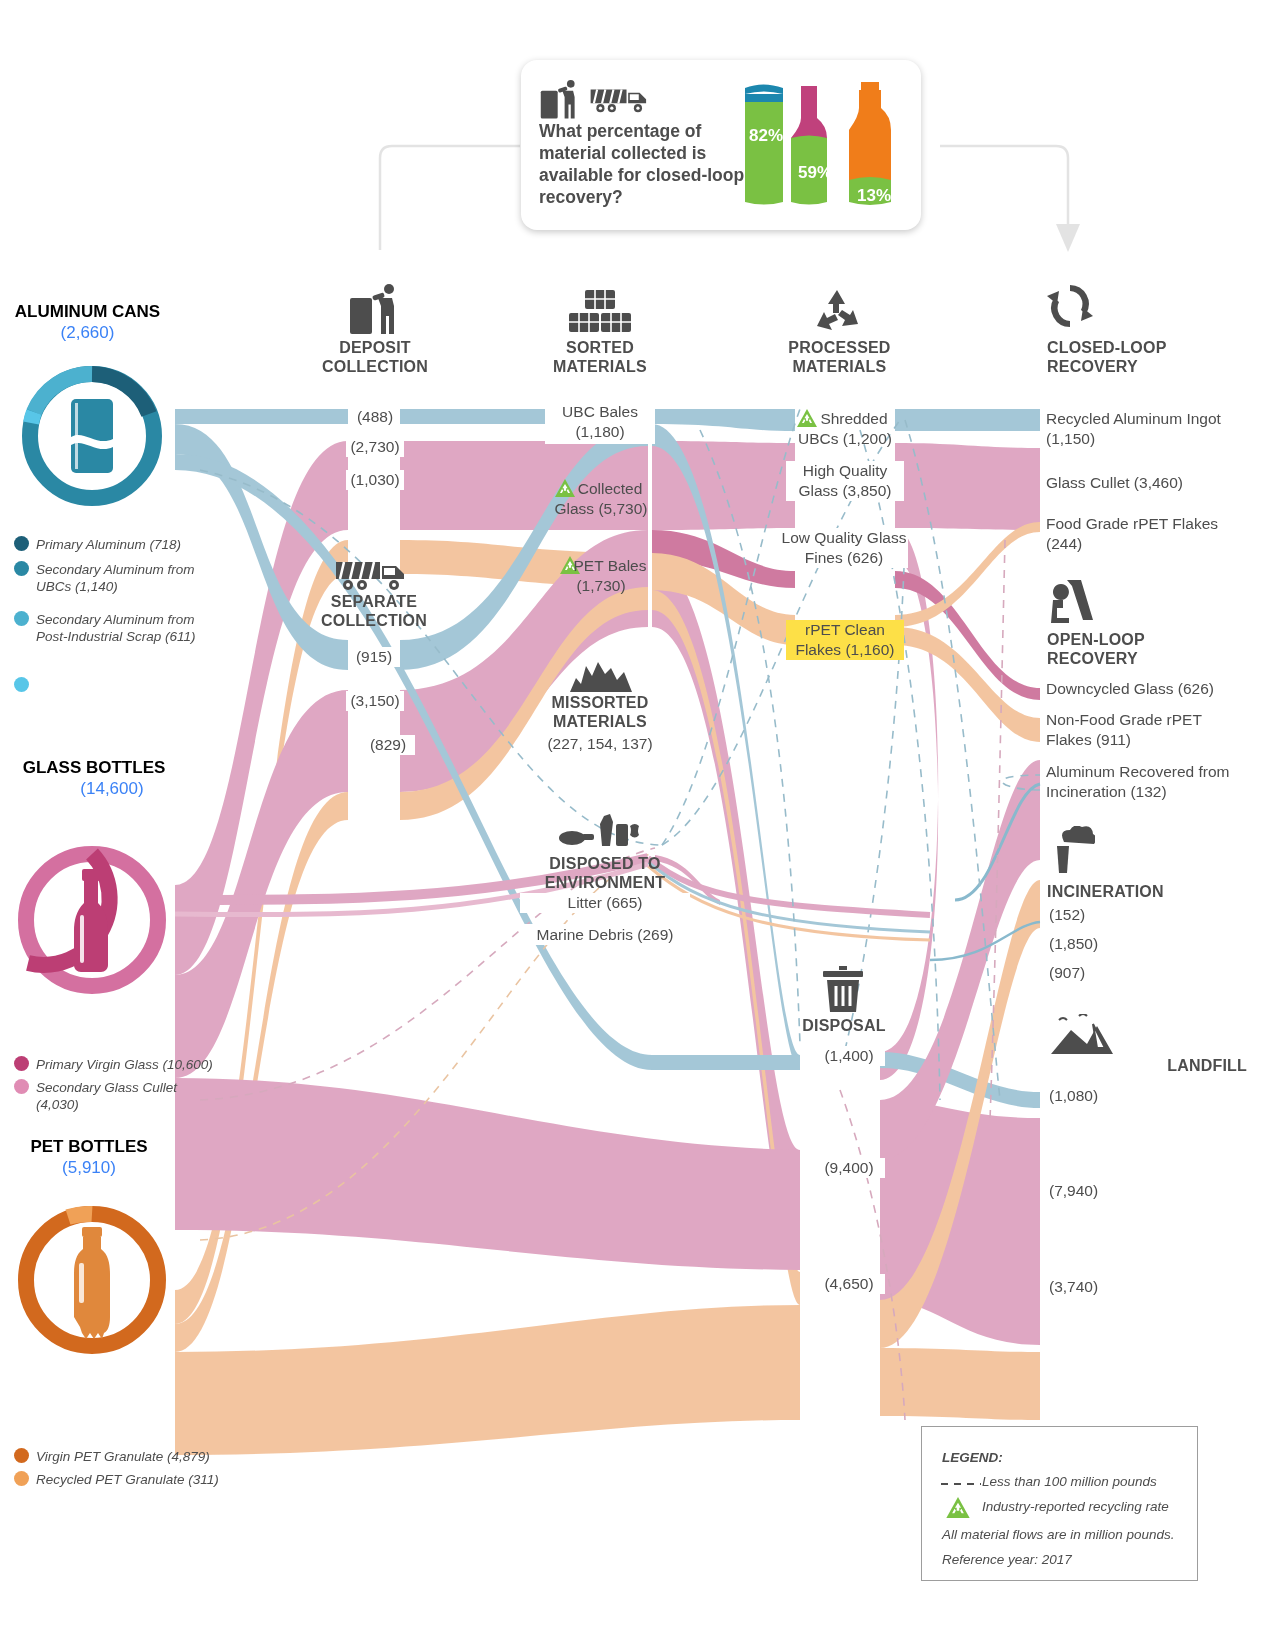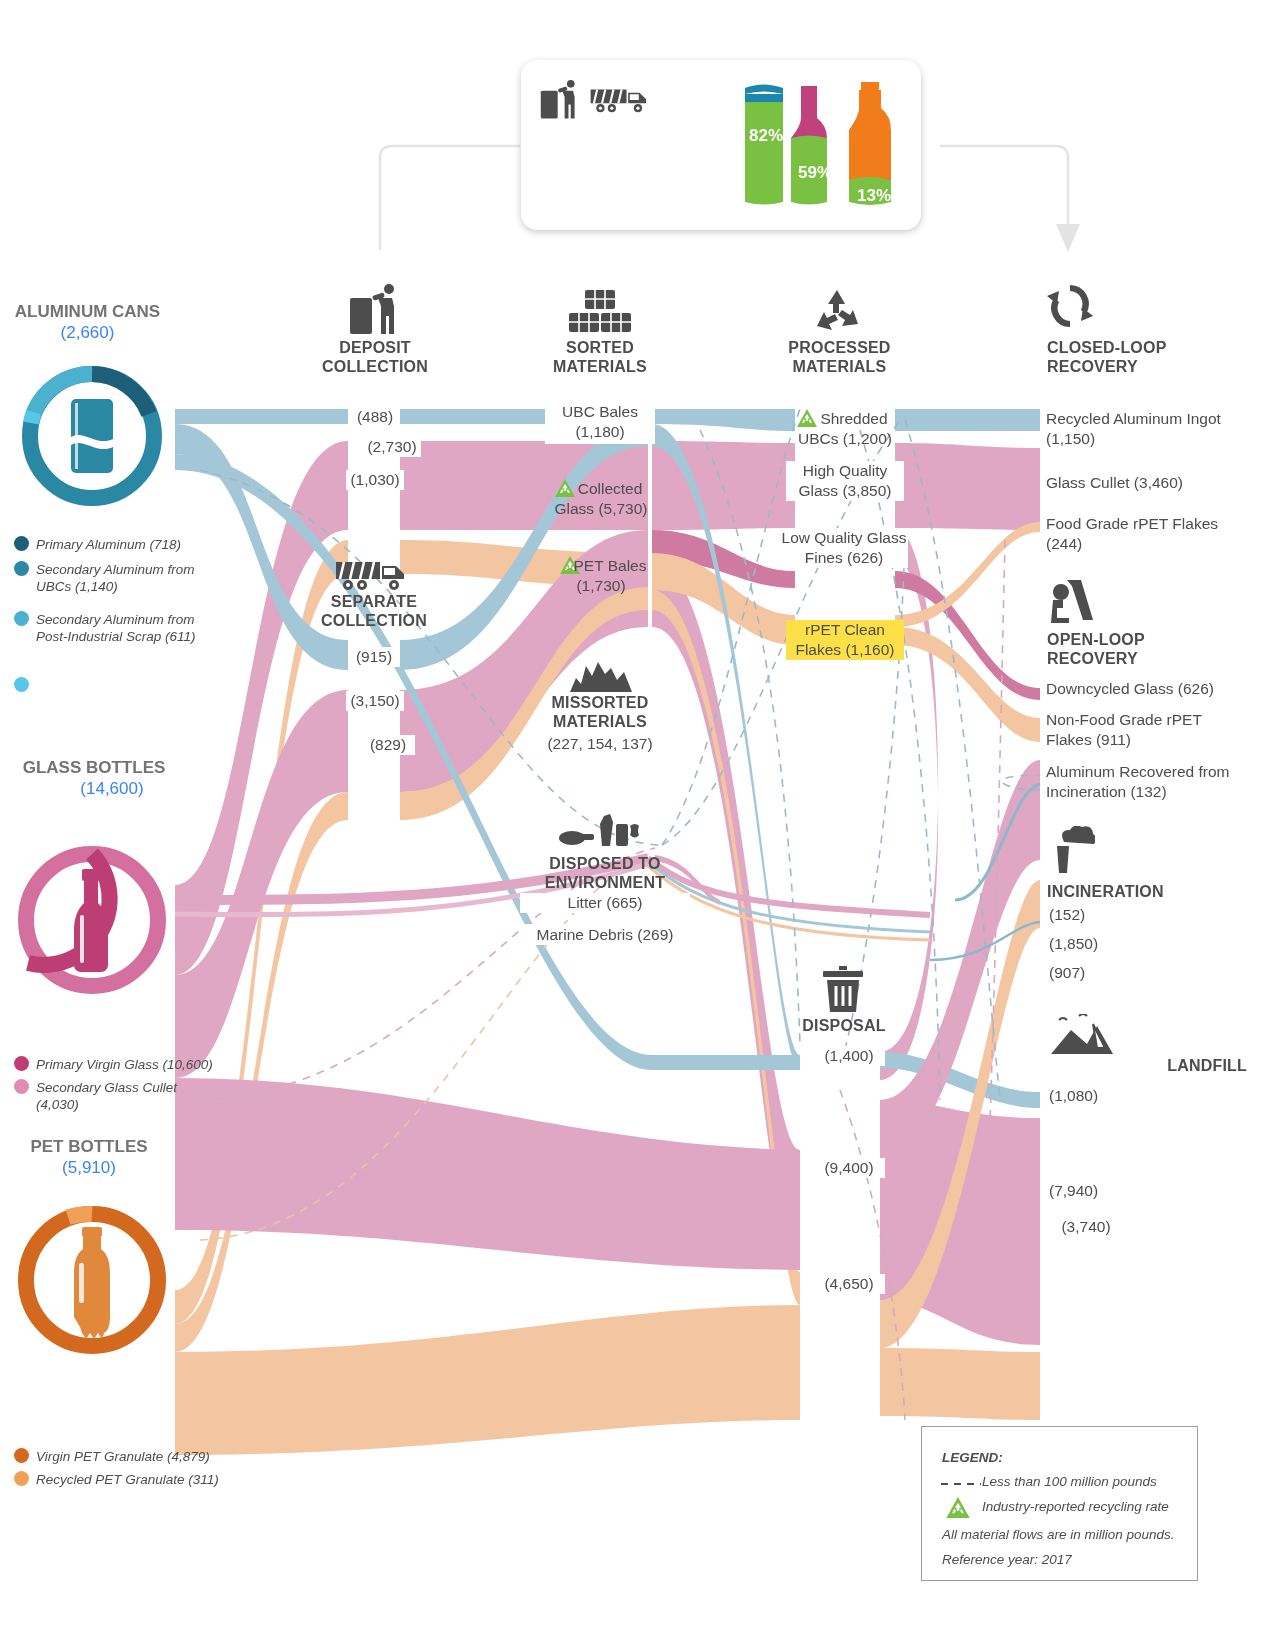--- a/index.html
+++ b/index.html
@@ -22,21 +22,21 @@
     font-size: 16px;
     letter-spacing: 0.2px;
     color: #4d4d4d;
     line-height: 19px;
     text-align: center;
   }
   .src-title {
     position: absolute;
     font-weight: bold;
     font-size: 17px;
-    color: #737373;
+    color: #000000;
     text-align: center;
     line-height: 22px;
   }
   .src-sub {
     position: absolute;
     font-size: 17px;
     color: #3b82f6;
     text-align: center;
   }
   .node-lbl {
@@ -419,21 +419,21 @@
   <svg width="66" height="42" viewBox="0 0 66 42" fill="#4d4d4d">
     <path d="M2 40 L22 16 L38 30 L48 12 L64 40 Z"></path>
     <path d="M44 10 L56 34 L48 34 Z" fill="#ffffff" stroke="#4d4d4d" stroke-width="2"></path>
     <path d="M10 6 q4 -4 8 0" fill="none" stroke="#4d4d4d" stroke-width="2"></path>
     <path d="M30 2 q4 -4 8 0" fill="none" stroke="#4d4d4d" stroke-width="2"></path>
   </svg>
 </div>
 <div class="hdr-title" style="left:1047px;top:1056px;width:200px;text-align:right;">LANDFILL</div>
 
 <div class="flow-val" style="left:350px;top:407px;width:50px;text-align:center;">(488)</div>
-<div class="flow-val" style="left:346px;top:437px;width:58px;text-align:center;margin-left:17px;">(2,730)</div>
+<div class="flow-val" style="left:346px;top:437px;width:58px;text-align:center;">(2,730)</div>
 <div class="flow-val" style="left:346px;top:470px;width:58px;text-align:center;">(1,030)</div>
 
 <div class="flow-val" style="left:348px;top:647px;width:52px;text-align:center;">(915)</div>
 <div class="flow-val" style="left:346px;top:691px;width:58px;text-align:center;">(3,150)</div>
 <div class="flow-val" style="left:348px;top:735px;width:54px;text-align:center;margin-left:13px;">(829)</div>
 
 <div class="node-lbl" style="left:545px;top:400px;width:110px;text-align:center;background:#fff;padding:2px 4px;">UBC Bales (1,180)</div>
 <div style="position:absolute;left:555px;top:479px;">
   <svg width="20" height="18" viewBox="0 0 20 18">
         <path d="M10 0 L20 18 L0 18 Z" fill="#7ac143"></path>
@@ -471,21 +471,21 @@
 <div class="flow-val" style="left:1046px;top:905px;width:70px;">(152)</div>
 <div class="flow-val" style="left:1046px;top:934px;width:80px;">(1,850)</div>
 <div class="flow-val" style="left:1046px;top:963px;width:70px;">(907)</div>
 
 <div class="flow-val" style="left:813px;top:1046px;width:72px;text-align:center;">(1,400)</div>
 <div class="flow-val" style="left:813px;top:1158px;width:72px;text-align:center;">(9,400)</div>
 <div class="flow-val" style="left:813px;top:1274px;width:72px;text-align:center;">(4,650)</div>
 
 <div class="flow-val" style="left:1046px;top:1086px;width:80px;">(1,080)</div>
 <div class="flow-val" style="left:1046px;top:1181px;width:80px;">(7,940)</div>
-<div class="flow-val" style="left:1046px;top:1217px;width:80px;text-align:center;">(3,740)</div>
+<div class="flow-val" style="left:1046px;top:1277px;width:80px;">(3,740)</div>
 
 <svg style="position:absolute;left:340px;top:130px;width:760px;height:140px;z-index:20;">
   <path d="M40 120 L40 28 Q40 16 52 16 L180 16" fill="none" stroke="#ffffff" stroke-width="9"></path>
   <path d="M40 120 L40 28 Q40 16 52 16 L180 16" fill="none" stroke="#e3e3e3" stroke-width="2.5"></path>
   <path d="M600 16 L716 16 Q728 16 728 28 L728 96" fill="none" stroke="#ffffff" stroke-width="9"></path>
   <path d="M600 16 L716 16 Q728 16 728 28 L728 96" fill="none" stroke="#e3e3e3" stroke-width="2.5"></path>
   <path d="M716 94 L740 94 L728 122 Z" fill="#e3e3e3"></path>
 </svg>
 
 <div class="callout">
@@ -506,20 +506,21 @@
       <path d="M48 8 L62 8 L70 16 L70 21 L48 21 Z"></path>
       <rect x="50" y="10" width="11" height="7" fill="#ffffff"></rect>
       <circle cx="14" cy="27" r="5"></circle>
           <circle cx="14" cy="27" r="2" fill="#fff"></circle>
       <circle cx="28" cy="27" r="5"></circle>
           <circle cx="28" cy="27" r="2" fill="#fff"></circle>
       <circle cx="60" cy="27" r="5"></circle>
           <circle cx="60" cy="27" r="2" fill="#fff"></circle>
     </svg>
   </div>
+  <div class="callout-q">What percentage of material collected is available for closed-loop recovery?</div>
 
   <svg style="position:absolute;left:218px;top:18px;" width="172" height="140" viewBox="0 0 172 140">
 
     <g>
       <path d="M6 10 q18 -7 38 0 l0 6 q-19 -5 -38 0 Z" fill="#1c87ae"></path>
       <path d="M6 16 l0 8 l38 0 l0 -8 Z" fill="#1c87ae"></path>
       <path d="M6 24 l38 0 l0 100 q-19 5 -38 0 Z" fill="#7ac143"></path>
     </g>
 
     <g>

